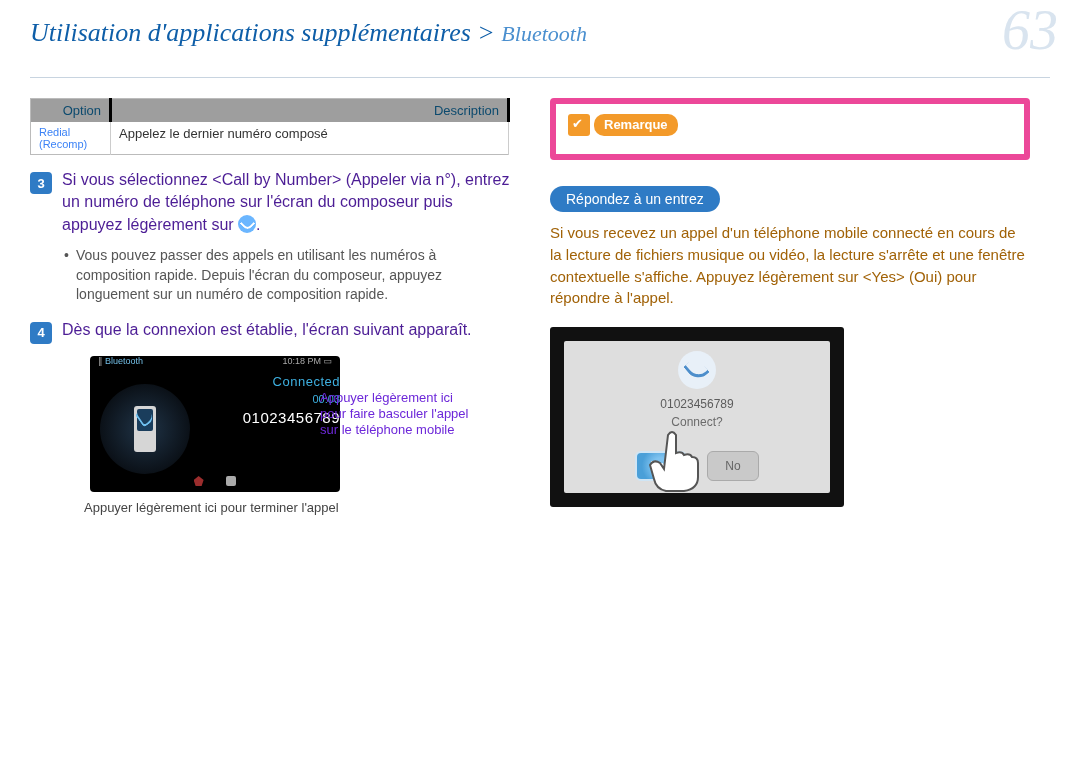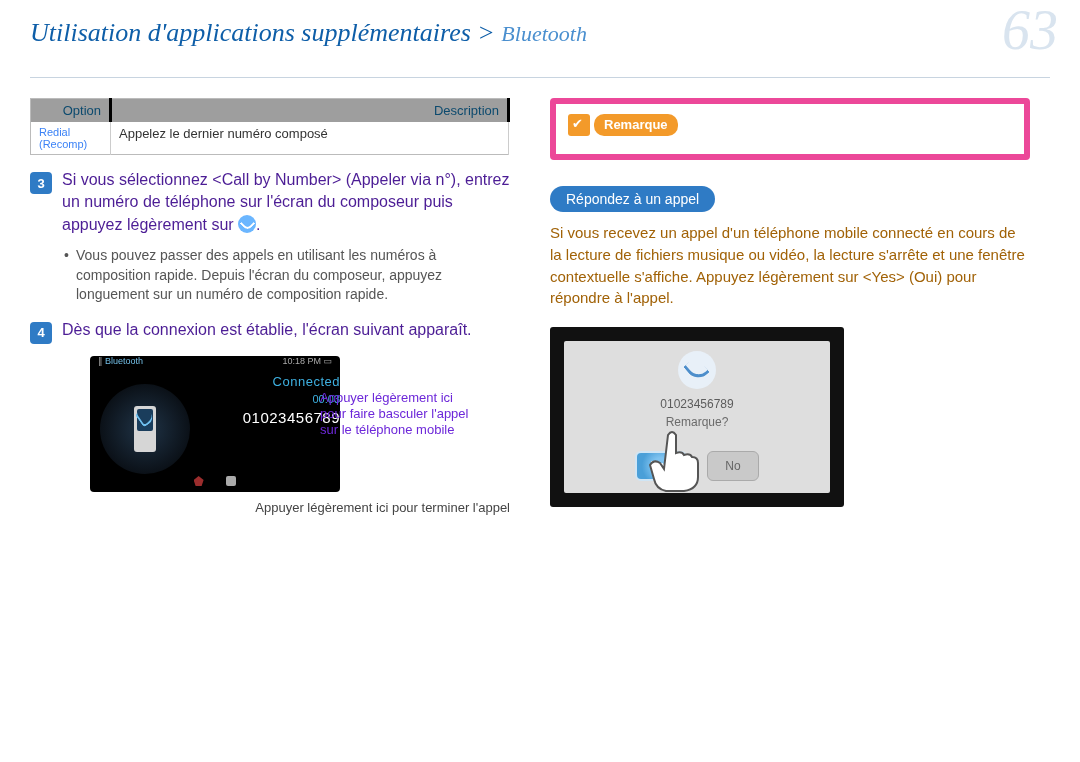--- a/index.html
+++ b/index.html
@@ -42,21 +42,21 @@
   .device-shot .mini-phone { position:absolute; left:44px; top:50px; width:22px; height:46px; background:#d6d6d6; border-radius:3px; }
   .device-shot .mini-phone .scr { position:absolute; left:3px; top:3px; width:16px; height:22px; background:#1a3d5c; border-radius:2px; }
   .device-shot .mini-phone .hand { position:absolute; left:4px; top:3px; width:14px; height:16px; border:2px solid #6fbfee; border-radius:4px 4px 8px 4px; border-top:none; border-right:none; transform:rotate(-35deg); }
   .device-shot .bot-icons { position: absolute; bottom: 4px; width: 100%; text-align: center; font-size: 10px; color: #888; }
   .device-shot .drop { display:inline-block; width:10px; height:10px; margin: 0 10px; }
   .device-shot .drop.red { background:#9b2d2d; clip-path: polygon(50% 0,100% 40%,80% 100%,20% 100%,0 40%); }
   .device-shot .drop.gray { background:#aaa; border-radius:2px; }
 
   .shot-wrap { position: relative; margin: 12px 0 6px 30px; }
   .callout { position: absolute; left: 260px; top: 34px; width: 160px; font-size: 13px; color: #6d28d9; line-height: 1.25; }
-  .caption-under { margin: 8px 0 0 54px; font-size: 13px; color: #444; text-align: right; }
+  .caption-under { margin: 8px 0 0 54px; font-size: 13px; color: #444; }
 
   .note-box { border: 6px solid #ec4899; border-radius: 4px; padding: 10px 12px 12px 12px; font-size: 13px; line-height: 1.4; color: #444; position: relative; }
   .note-badge { display: inline-flex; align-items: center; margin-bottom: 6px; }
   .note-cube { width: 22px; height: 22px; background: #f39a2a; position: relative; margin-right: 4px; border-radius: 3px; }
   .note-cube::after { content: "✔"; color: #fff; font-size: 13px; position: absolute; left: 4px; top: 1px; }
   .note-pill { background: #f39a2a; color: #fff; font-size: 13px; font-weight: bold; padding: 2px 10px; border-radius: 10px; }
 
   .section-pill { display:inline-block; background:#2f7bc5; color:#fff; font-size:14px; padding:5px 16px; border-radius:14px; margin: 26px 0 10px 0; }
   .body-text { font-size: 15px; line-height: 1.45; color: #a16207; }
 
@@ -146,28 +146,28 @@
 
     <div class="col col-right">
 
       <div class="note-box">
         <div class="note-badge">
           <span class="note-cube"></span>
           <span class="note-pill">Remarque</span>
         </div>
       </div>
 
-      <div class="section-pill">Répondez à un appel</div>
+      <div class="section-pill">Répondez à un entrez</div>
       <div class="body-text">Si vous recevez un appel d'un téléphone mobile connecté en cours de la lecture de fichiers musique ou vidéo, la lecture s'arrête et une fenêtre contextuelle s'affiche.  Appuyez légèrement sur &lt;Yes&gt; (Oui) pour répondre à l'appel.</div>
 
       <div class="incoming-shot">
         <div class="screen">
           <div class="call-ico"></div>
           <div class="num">01023456789</div>
-          <div class="q">Remarque?</div>
+          <div class="q">Connect?</div>
           <div class="btns">
             <div class="btn yes">Yes</div>
             <div class="btn no">No</div>
           </div>
           <div class="hand">
             <svg viewBox="0 0 70 70">
                 <path d="M30 10 q4 -6 8 0 l0 18 q6 -2 8 2 q6 -2 8 2 q6 0 6 6 l0 14 q0 12 -14 14 l-18 0 q-10 -2 -12 -12 l-4 -14 q4 -6 10 -2 l4 6 z" fill="#fff" stroke="#555" stroke-width="2"></path>
               </svg>
           </div>
         </div>

